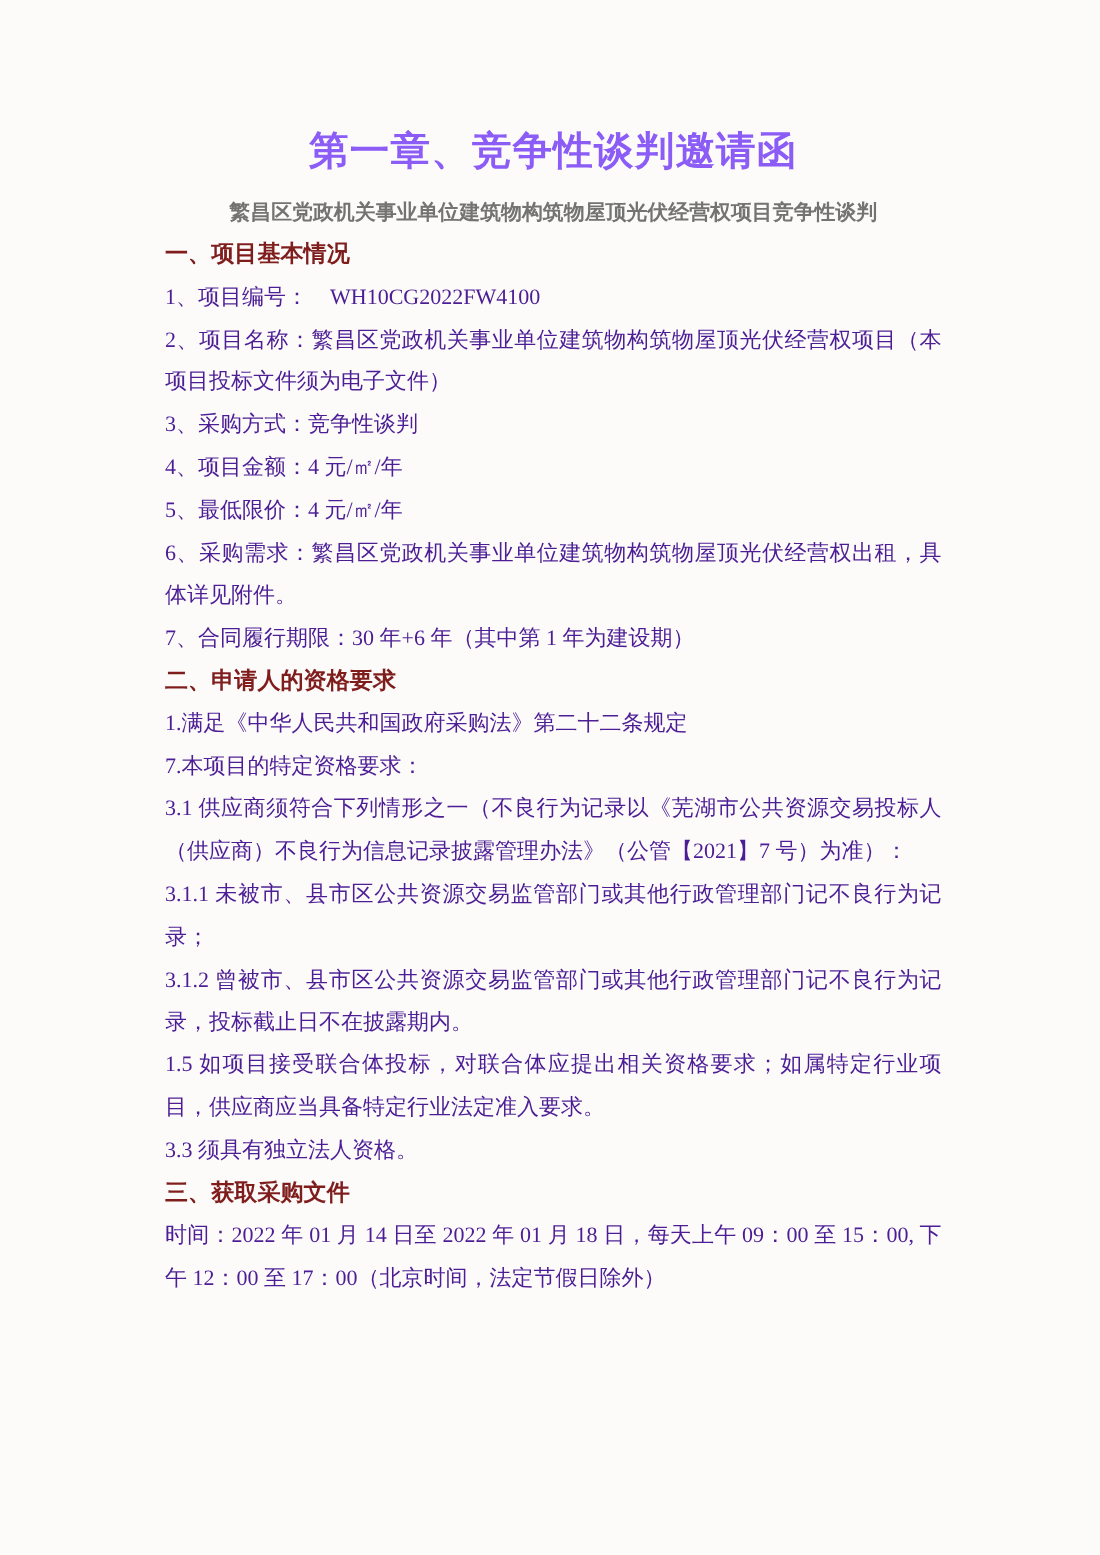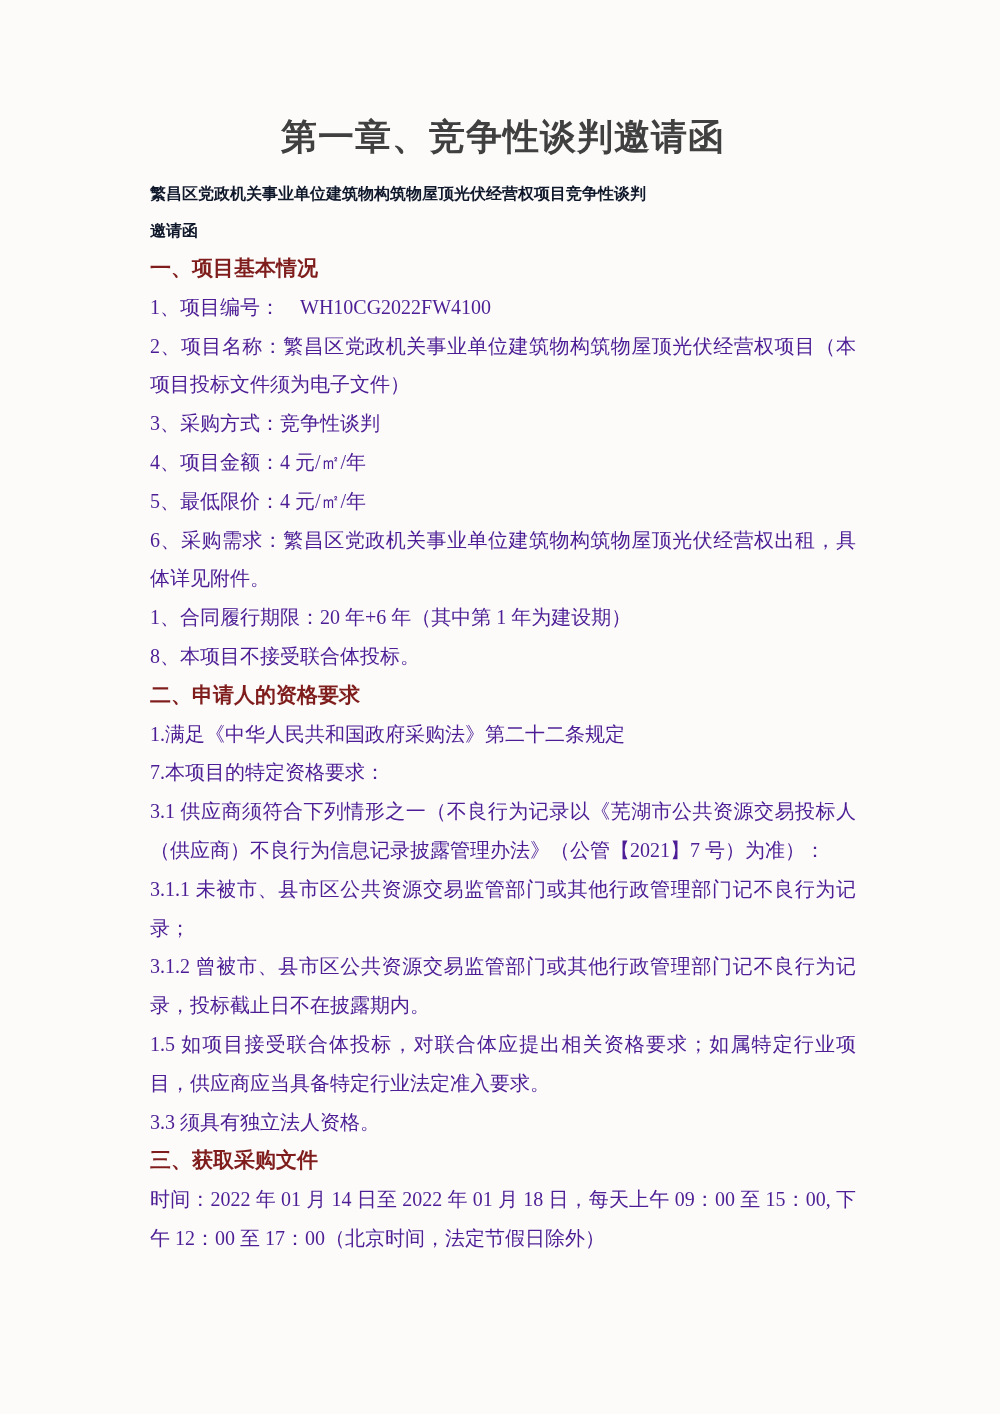--- a/index.html
+++ b/index.html
@@ -24,31 +24,31 @@
     left: 150px;
     top: 0;
     width: 706px;
   }
   .doc-title {
     margin: 112px 0 0 0;
     font-size: 36px;
     line-height: 50px;
     font-weight: bold;
     text-align: center;
-    color: #404040;
+    color: #8b5cf6;
     letter-spacing: 1px;
     font-family: "Liberation Serif", "DejaVu Serif", serif;
   }
   .doc-subtitle {
     margin-top: 13px;
-    font-size: 16px;
+    font-size: 19px;
     line-height: 37px;
     font-weight: bold;
-    text-align: left;
-    color: #0f172a;
+    text-align: center;
+    color: #737373;
     font-family: "Liberation Sans", "DejaVu Sans", sans-serif;
   }
   .section-heading {
     margin: 0;
     font-size: 21px;
     line-height: 38.8px;
     font-weight: bold;
     color: #7f1d1d;
     text-align: left;
     font-family: "Liberation Sans", "DejaVu Sans", sans-serif;
@@ -66,32 +66,30 @@
 </head>
 <body>
 
 <div class="page">
   <div class="content">
 
     <h1 class="doc-title">第一章、竞争性谈判邀请函</h1>
 
     <div class="doc-subtitle">
       <div>繁昌区党政机关事业单位建筑物构筑物屋顶光伏经营权项目竞争性谈判</div>
-      <div>邀请函</div>
     </div>
 
     <h2 class="section-heading">一、项目基本情况</h2>
     <p class="para">1、项目编号：　WH10CG2022FW4100</p>
     <p class="para">2、项目名称：繁昌区党政机关事业单位建筑物构筑物屋顶光伏经营权项目（本项目投标文件须为电子文件）</p>
     <p class="para">3、采购方式：竞争性谈判</p>
     <p class="para">4、项目金额：4 元/㎡/年</p>
     <p class="para">5、最低限价：4 元/㎡/年</p>
     <p class="para">6、采购需求：繁昌区党政机关事业单位建筑物构筑物屋顶光伏经营权出租，具体详见附件。</p>
-    <p class="para">1、合同履行期限：20 年+6 年（其中第 1 年为建设期）</p>
-    <p class="para">8、本项目不接受联合体投标。</p>
+    <p class="para">7、合同履行期限：30 年+6 年（其中第 1 年为建设期）</p>
 
     <h2 class="section-heading">二、申请人的资格要求</h2>
     <p class="para">1.满足《中华人民共和国政府采购法》第二十二条规定</p>
     <p class="para">7.本项目的特定资格要求：</p>
     <p class="para">3.1 供应商须符合下列情形之一（不良行为记录以《芜湖市公共资源交易投标人（供应商）不良行为信息记录披露管理办法》（公管【2021】7 号）为准）：</p>
     <p class="para">3.1.1 未被市、县市区公共资源交易监管部门或其他行政管理部门记不良行为记录；</p>
     <p class="para">3.1.2 曾被市、县市区公共资源交易监管部门或其他行政管理部门记不良行为记录，投标截止日不在披露期内。</p>
     <p class="para">1.5 如项目接受联合体投标，对联合体应提出相关资格要求；如属特定行业项目，供应商应当具备特定行业法定准入要求。</p>
     <p class="para">3.3 须具有独立法人资格。</p>
 

